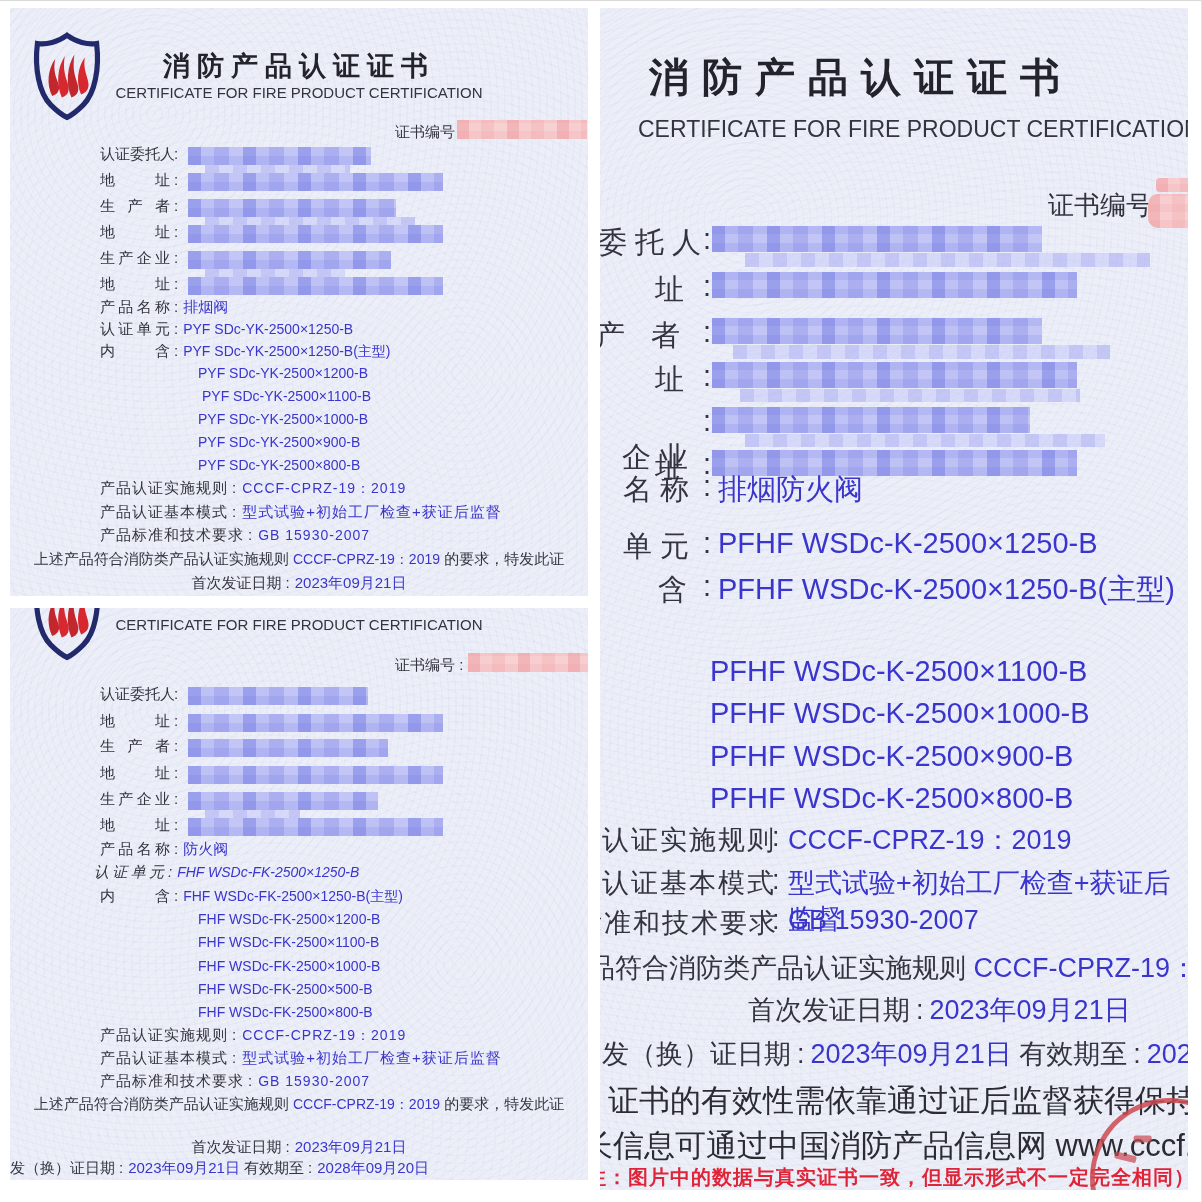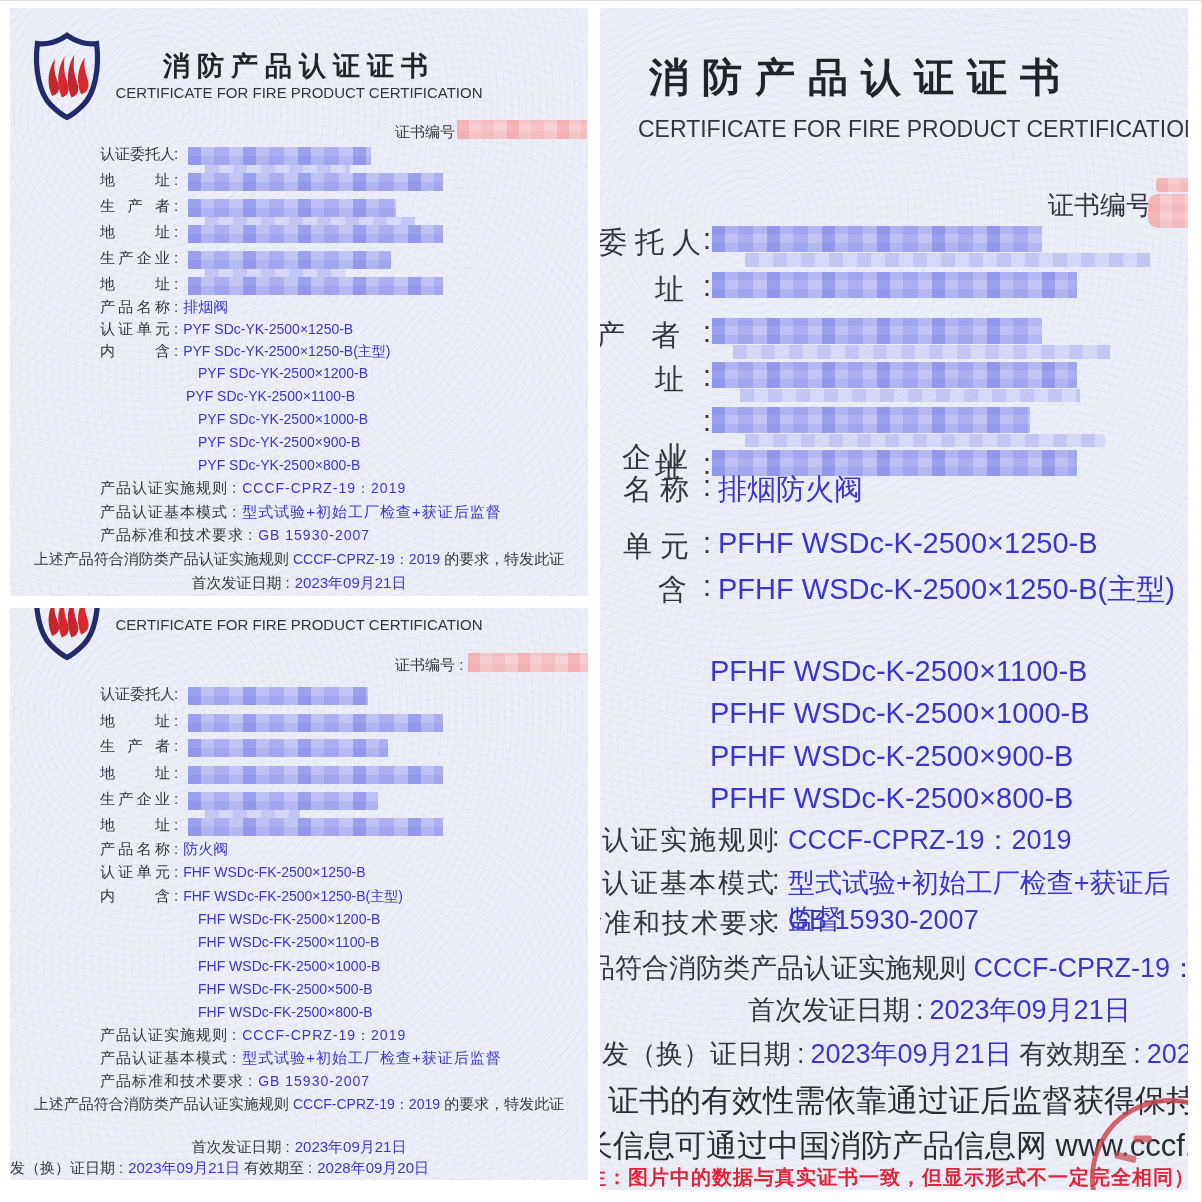--- a/index.html
+++ b/index.html
@@ -75,21 +75,21 @@
   <div class="mosaic" style="left:178px;top:243px;width:203px;height:18px;"></div>
   <div class="mosaic-lt" style="left:195px;top:261px;width:140px;height:9px;"></div>
 
   <div class="row" style="left:90px;top:267px;"><span class="lbl">地址</span><span class="colon">:</span></div>
   <div class="mosaic" style="left:178px;top:269px;width:255px;height:18px;"></div>
 
   <div class="row" style="left:90px;top:290px;"><span class="lbl">产品名称</span><span class="colon">:</span><span class="val" style="font-size:15px;">排烟阀</span></div>
   <div class="row" style="left:90px;top:312px;"><span class="lbl">认证单元</span><span class="colon">:</span><span class="val">PYF SDc-YK-2500×1250-B</span></div>
   <div class="row" style="left:90px;top:334px;"><span class="lbl">内含</span><span class="colon">:</span><span class="val">PYF SDc-YK-2500×1250-B(主型)</span></div>
   <div class="row" style="left:188px;top:356px;"><span class="val">PYF SDc-YK-2500×1200-B</span></div>
-  <div class="row" style="left:176px;top:379px;"><span class="val">PYF SDc-YK-2500×1100-B</span></div>
+  <div class="row" style="left:192px;top:379px;"><span class="val">PYF SDc-YK-2500×1100-B</span></div>
   <div class="row" style="left:188px;top:402px;"><span class="val">PYF SDc-YK-2500×1000-B</span></div>
   <div class="row" style="left:188px;top:425px;text-align:center;"><span class="val">PYF SDc-YK-2500×900-B</span></div>
   <div class="row" style="left:188px;top:448px;"><span class="val">PYF SDc-YK-2500×800-B</span></div>
 
   <div class="row" style="left:90px;top:471px;letter-spacing:1px;"><span>产品认证实施规则</span><span class="colon">:</span><span class="val">CCCF-CPRZ-19：2019</span></div>
   <div class="row" style="left:90px;top:495px;letter-spacing:1px;"><span>产品认证基本模式</span><span class="colon">:</span><span class="val" style="font-size:15px;">型式试验+初始工厂检查+获证后监督</span></div>
   <div class="row" style="left:90px;top:518px;letter-spacing:1px;"><span>产品标准和技术要求</span><span class="colon">:</span><span class="val">GB 15930-2007</span></div>
   <div class="row" style="left:0;right:0;top:542px;text-align:center;"><span>上述产品符合消防类产品认证实施规则</span> <span class="val">CCCF-CPRZ-19：2019</span> <span>的要求，特发此证</span></div>
   <div class="row" style="left:0;right:0;top:566px;text-align:center;"><span>首次发证日期</span><span class="colon">:</span><span class="val" style="font-size:15px;">2023年09月21日</span></div>
 </div>
@@ -121,21 +121,21 @@
   <div class="mosaic" style="left:178px;top:158px;width:255px;height:18px;"></div>
 
   <div class="row" style="left:90px;top:182px;"><span class="lbl">生产企业</span><span class="colon">:</span></div>
   <div class="mosaic" style="left:178px;top:184px;width:190px;height:18px;"></div>
   <div class="mosaic-lt" style="left:195px;top:202px;width:95px;height:9px;"></div>
 
   <div class="row" style="left:90px;top:208px;"><span class="lbl">地址</span><span class="colon">:</span></div>
   <div class="mosaic" style="left:178px;top:210px;width:255px;height:18px;"></div>
 
   <div class="row" style="left:90px;top:232px;"><span class="lbl">产品名称</span><span class="colon">:</span><span class="val" style="font-size:15px;">防火阀</span></div>
-  <div class="row" style="left:90px;top:255px;"><span class="lbl">认证单元</span><span class="colon">:</span><span class="val">FHF WSDc-FK-2500×1250-B</span></div>
+  <div class="row" style="left:84px;top:255px;font-style:italic;"><span class="lbl">认证单元</span><span class="colon">:</span><span class="val">FHF WSDc-FK-2500×1250-B</span></div>
   <div class="row" style="left:90px;top:279px;"><span class="lbl">内含</span><span class="colon">:</span><span class="val">FHF WSDc-FK-2500×1250-B(主型)</span></div>
   <div class="row" style="left:188px;top:302px;"><span class="val">FHF WSDc-FK-2500×1200-B</span></div>
   <div class="row" style="left:188px;top:325px;"><span class="val">FHF WSDc-FK-2500×1100-B</span></div>
   <div class="row" style="left:188px;top:349px;"><span class="val">FHF WSDc-FK-2500×1000-B</span></div>
   <div class="row" style="left:188px;top:372px;"><span class="val">FHF WSDc-FK-2500×500-B</span></div>
   <div class="row" style="left:188px;top:395px;"><span class="val">FHF WSDc-FK-2500×800-B</span></div>
 
   <div class="row" style="left:90px;top:418px;letter-spacing:1px;"><span>产品认证实施规则</span><span class="colon">:</span><span class="val">CCCF-CPRZ-19：2019</span></div>
   <div class="row" style="left:90px;top:441px;letter-spacing:1px;"><span>产品认证基本模式</span><span class="colon">:</span><span class="val" style="font-size:15px;">型式试验+初始工厂检查+获证后监督</span></div>
   <div class="row" style="left:90px;top:464px;letter-spacing:1px;"><span>产品标准和技术要求</span><span class="colon">:</span><span class="val">GB 15930-2007</span></div>

